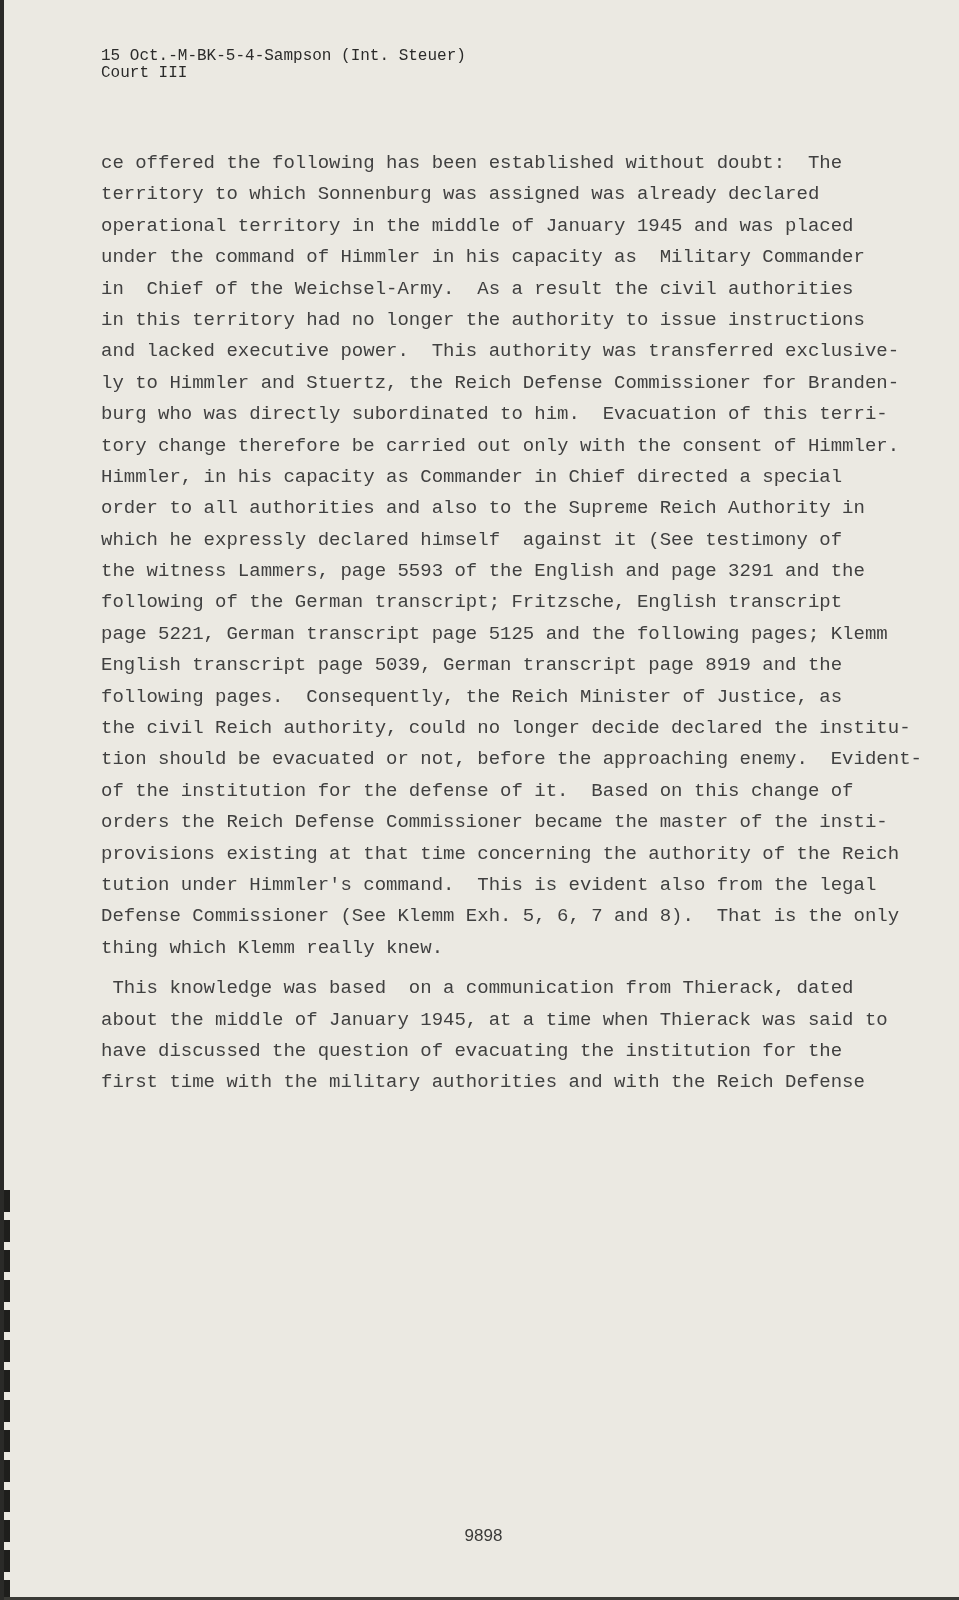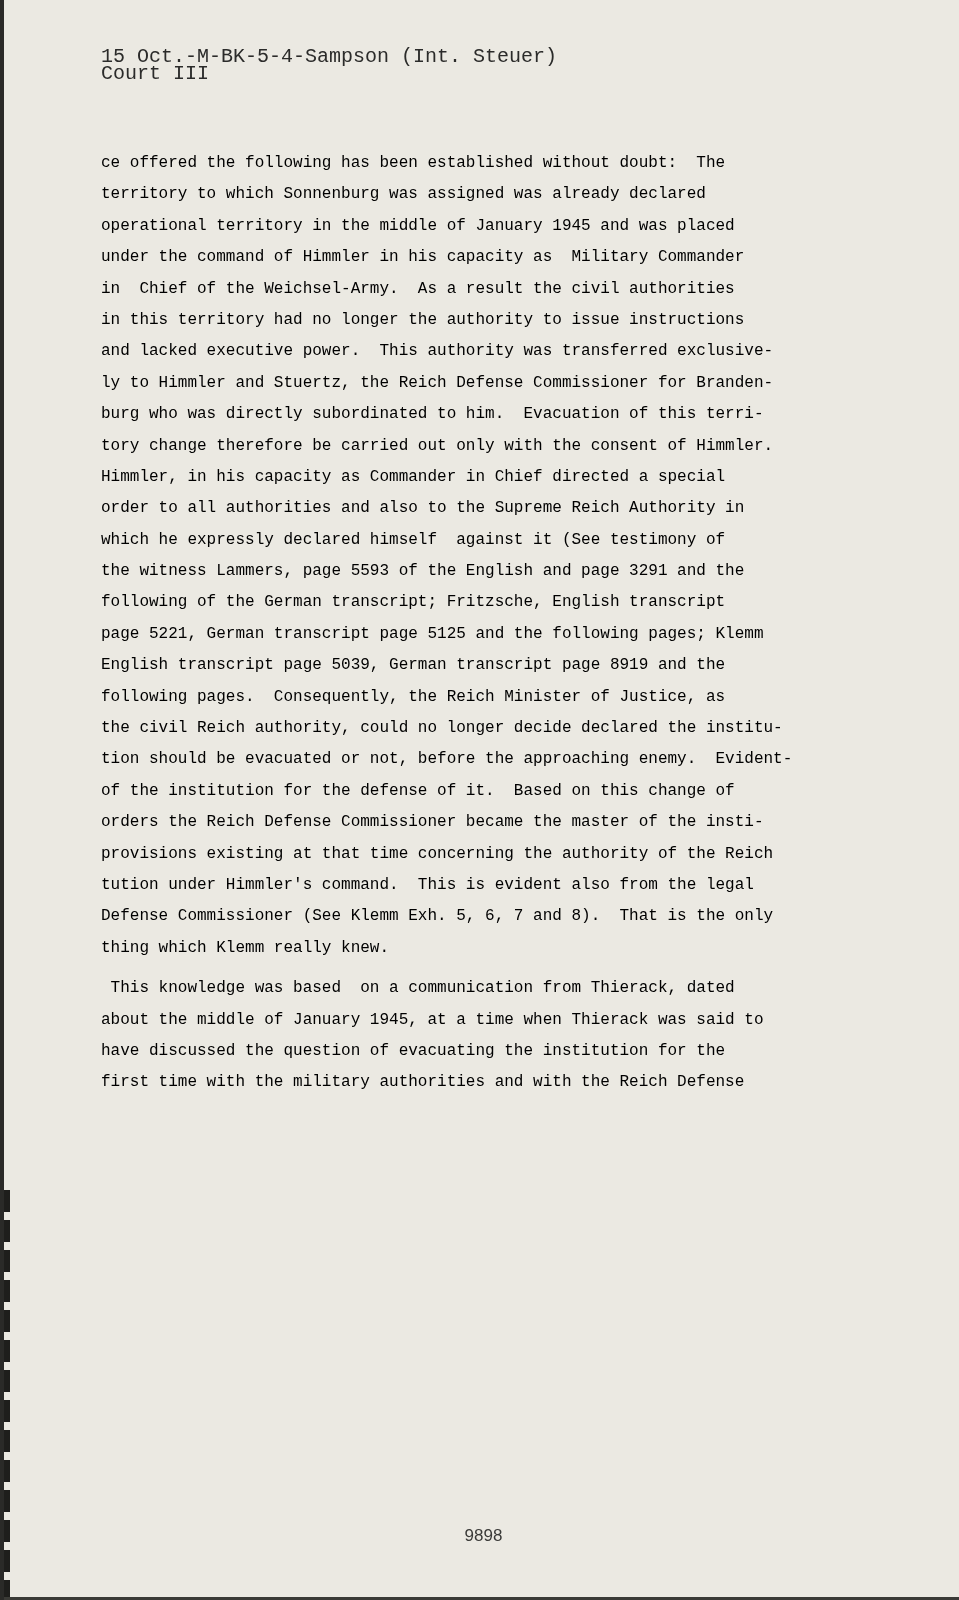--- a/index.html
+++ b/index.html
@@ -37,33 +37,33 @@
       bottom: 0;
       width: 959px;
       height: 3px;
       background: #3a3a36;
     }
     .header {
       position: absolute;
       left: 97px;
       top: 48px;
       font-family: "Liberation Mono", "DejaVu Sans Mono", monospace;
-      font-size: 20px;
+      font-size: 16px;
       line-height: 17px;
       color: #2b2b2a;
     }
     .header div { white-space: pre; }
     .body-text {
       position: absolute;
       left: 97px;
       top: 148px;
       width: 780px;
       font-family: "Liberation Mono", "DejaVu Sans Mono", monospace;
-      font-size: 16px;
-      color: #000000;
+      font-size: 19px;
+      color: #404040;
     }
     .line {
       height: 31.4px;
       line-height: 31.4px;
       white-space: pre;
     }
     .para-gap { height: 9px; }
     .page-number {
       position: absolute;
       left: 0;

